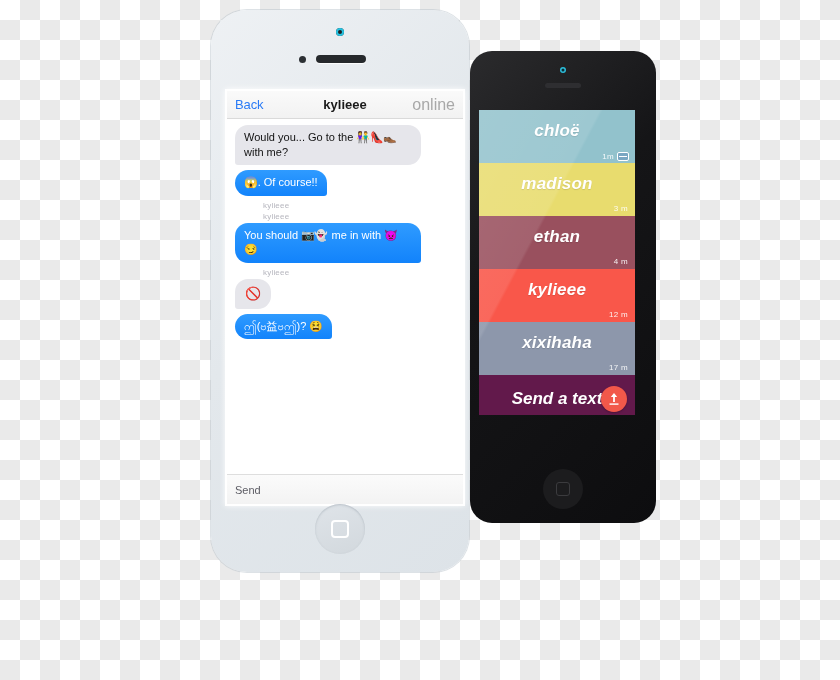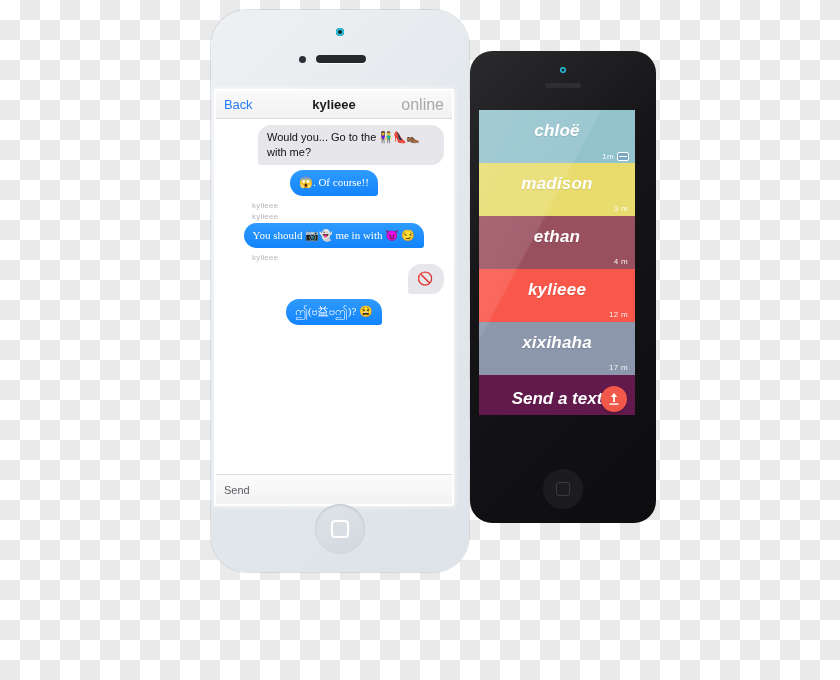--- a/index.html
+++ b/index.html
@@ -73,21 +73,21 @@
     left: 50%; top: 50%;
     margin: -9px 0 0 -9px;
     width: 18px; height: 18px;
     border: 2px solid #ffffff;
     border-radius: 4px;
   }
 
   
   #wp-screen {
     position: absolute;
-    left: 5px; top: 81px;
+    left: 16px; top: 81px;
     width: 236px; height: 413px;
     background: #ffffff;
     overflow: hidden;
     box-shadow: 0 0 0 2px #ffffff, 0 0 6px 2px rgba(255,255,255,0.9);
   }
 
   
   #chat-navbar {
     position: relative;
     height: 28px;
@@ -119,22 +119,22 @@
   }
 
   
   #thread {
     position: relative;
     height: 355px;
     padding: 6px 8px 0 8px;
     background: #ffffff;
   }
   .msg-row { display: flex; margin-bottom: 5px; }
-  .msg-row.in  { justify-content: flex-end; }
-  .msg-row.out { justify-content: center; font-family: Liberation Serif, serif; }
+  .msg-row.in  { justify-content: flex-start; }
+  .msg-row.out { justify-content: flex-start; }
 
   .bubble {
     position: relative;
     max-width: 186px;
     padding: 5px 9px 6px 9px;
     border-radius: 13px;
     font-size: 11px;
     line-height: 1.32;
     word-wrap: break-word;
   }

